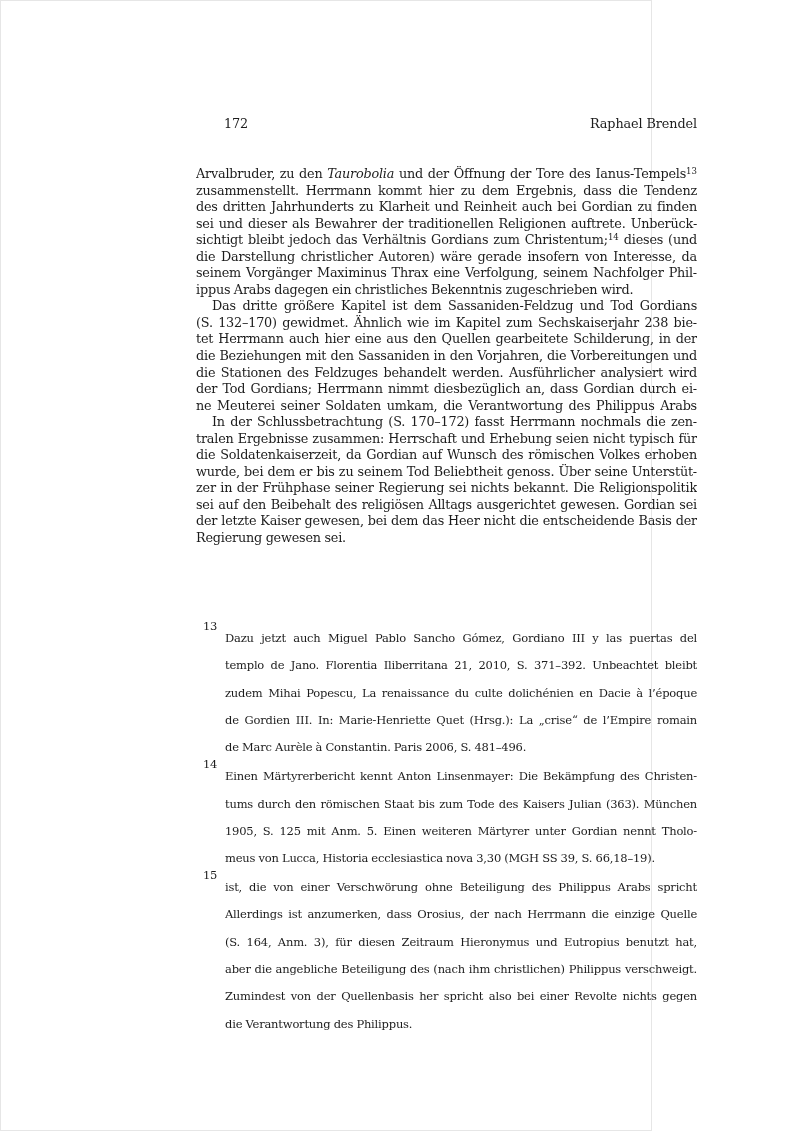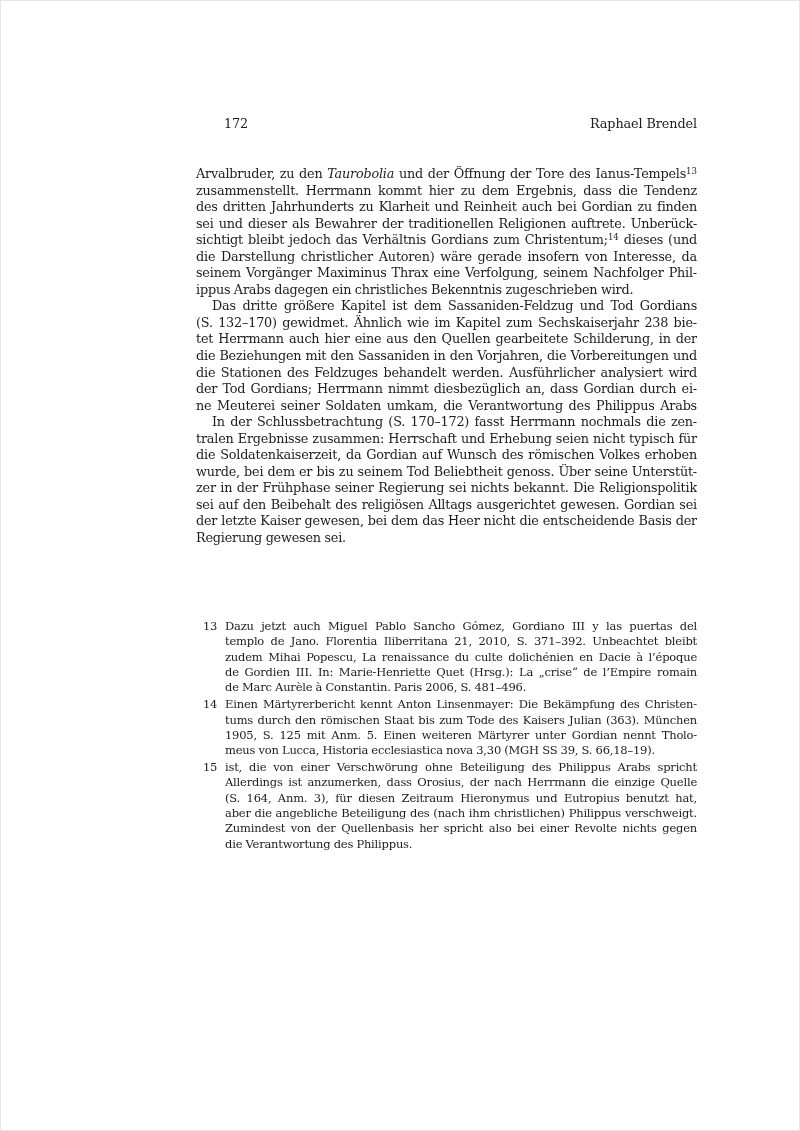--- a/index.html
+++ b/index.html
@@ -5,21 +5,21 @@
   html, body { margin:0; padding:0; }
   body {
     width:800px; height:1131px;
     background:#ffffff;
     font-family:"DejaVu Serif", "Liberation Serif", serif;
     color:#1c1c1c;
     position:relative;
     overflow:hidden;
   }
   .page {
-    position:absolute; left:0; top:0; width:800px; height:1131px;
+    position:absolute; left:0; top:0; width:652px; height:1131px;
     background:#ffffff;
     box-shadow: inset 0 0 0 1px #e6e6e6;
   }
   .running-header {
     position:absolute; left:196px; top:116px; width:501px; height:17px;
     font-size:12.8px; letter-spacing:-0.1px;
   }
   .pagenum { position:absolute; left:28px; top:0; }
   .runhead { position:absolute; left:0; right:0; top:0; text-align:right; }
 
@@ -44,21 +44,21 @@
   }
 
   .footnotes {
     position:absolute; left:196px; top:619px; width:501px;
     font-size:11.5px; line-height:15.35px;
     letter-spacing:-0.2px; word-spacing:-0.2px;
   }
   .footnote { display:flex; margin-bottom:1.5px; }
   .fn-num { flex:none; width:29px; padding-left:7px; box-sizing:border-box; }
   .fn-lines { width:472px; }
-  .fn-tl { height:15.35px; }
+  .fn-tl { height:15.35px;margin-top:12px; }
 </style>
 </head>
 <body>
 
 <div class="page">
   <div class="running-header">
     <span class="pagenum">172</span>
     <span class="runhead">Raphael Brendel</span>
   </div>
   <div class="body-text">

